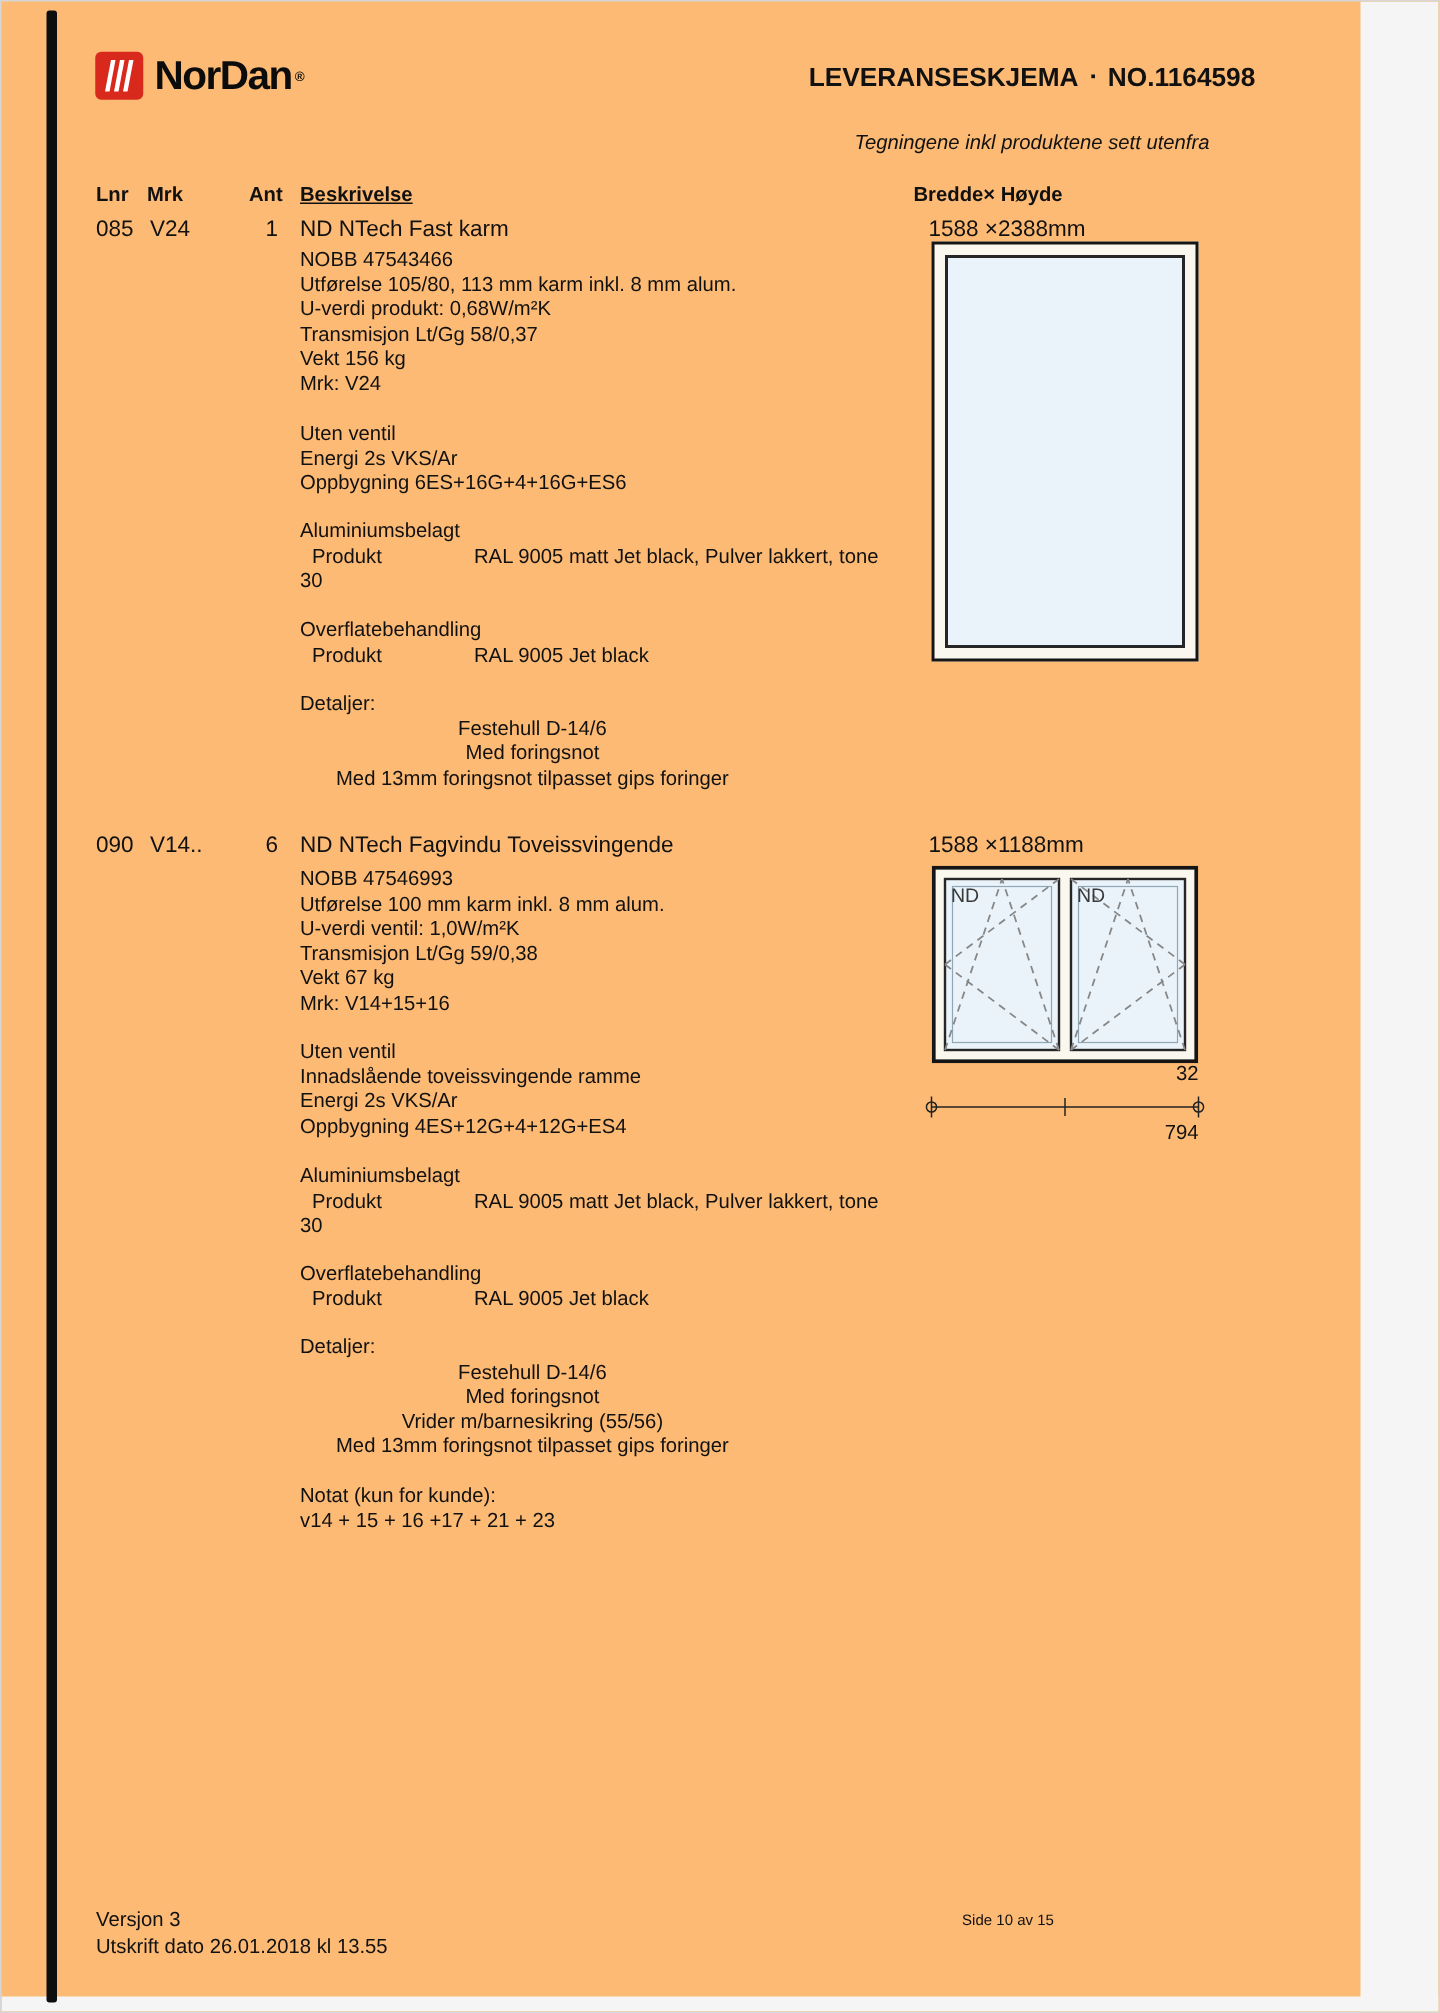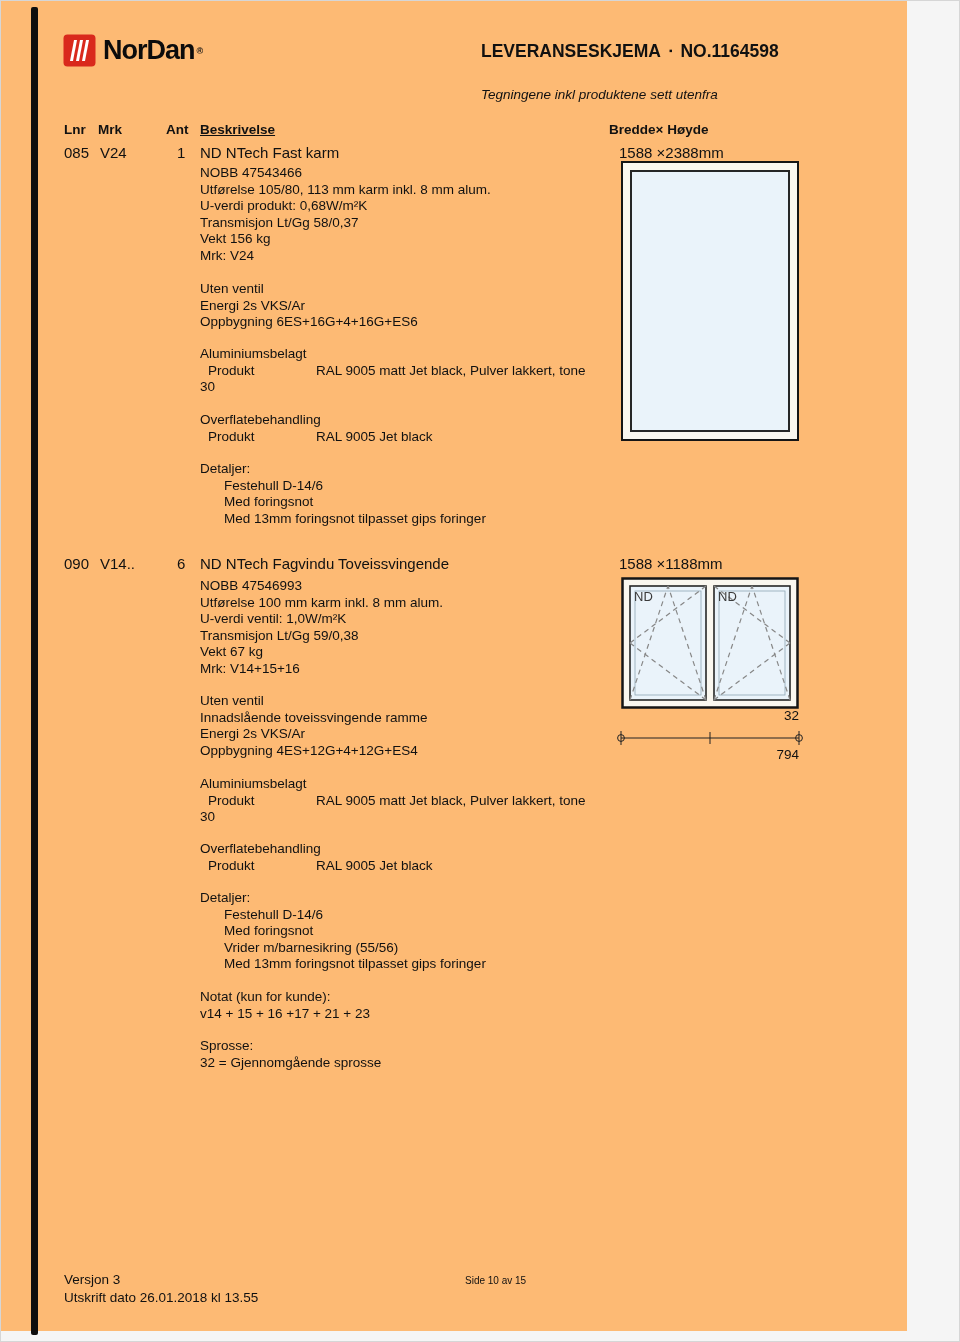--- a/index.html
+++ b/index.html
@@ -16,23 +16,23 @@
     background:#f5f5f5; }
   .edge-bottom { position:absolute; left:0; bottom:0; width:100%; height:10px;
     background:#f5f5f5; }
   .spine { position:absolute; left:30px; top:6px; width:7px; height:1328px;
     background:#0e0e0e; border-radius:2px; }
   .abs { position:absolute; }
   .t13 { font-size:13.5px; line-height:16.6px; }
   .t15 { font-size:15px; line-height:18px; }
   .b  { font-weight:bold; }
   .i  { font-style:italic; }
-  .right { text-align:left; }
+  .right { text-align:center; }
   .block div { white-space:nowrap; }
-  .indent1 { margin-left:24px; }
+  .indent1 { margin-left:24px;text-align:center; }
   .prod-label { display:inline-block; margin-left:8px; width:108px; }
   .brand { display:flex; align-items:center; gap:7px; }
   .brand-text { font-size:27px; font-weight:bold; letter-spacing:-1px; color:#0c0c0c; }
   .brand-reg { font-size:9px; vertical-align:14px; font-weight:bold; }
   .doc-sep { font-size:10px; vertical-align:3px; margin:0 8px; }
   .drawing-fixed {
     border:2px solid #151515; background:#faf7ef; padding:7px;
   }
   .drawing-fixed .glass {
     width:100%; height:100%; border:2px solid #262626; background:#eaf3fa;
@@ -153,24 +153,20 @@
     <div class="indent1">Med foringsnot</div>
     <div class="indent1">Vrider m/barnesikring (55/56)</div>
     <div class="indent1">Med 13mm foringsnot tilpasset gips foringer</div>
   </div>
 
   <div class="abs t13 block" style="left:199px; top:988px;">
     <div>Notat (kun for kunde):</div>
     <div>v14 + 15 + 16 +17 + 21 + 23</div>
   </div>
 
-  <div class="abs t13 block" style="left:199px; top:1037px;">
-    <div>Sprosse:</div>
-    <div>32  = Gjennomgående sprosse</div>
-  </div>
 
   <svg class="abs" style="left:620px; top:576px;" width="178" height="132" viewBox="0 0 178 132">
     <rect x="1.5" y="1.5" width="175" height="129" fill="#faf7ef" stroke="#151515" stroke-width="2.5"></rect>
 
     <rect x="9" y="9" width="76" height="114" fill="#eaf3fa" stroke="#262626" stroke-width="1.6"></rect>
     <rect x="14" y="14" width="66" height="104" fill="none" stroke="#8fa6b5" stroke-width="0.8"></rect>
 
     <rect x="93" y="9" width="76" height="114" fill="#eaf3fa" stroke="#262626" stroke-width="1.6"></rect>
     <rect x="98" y="14" width="66" height="104" fill="none" stroke="#8fa6b5" stroke-width="0.8"></rect>
 

